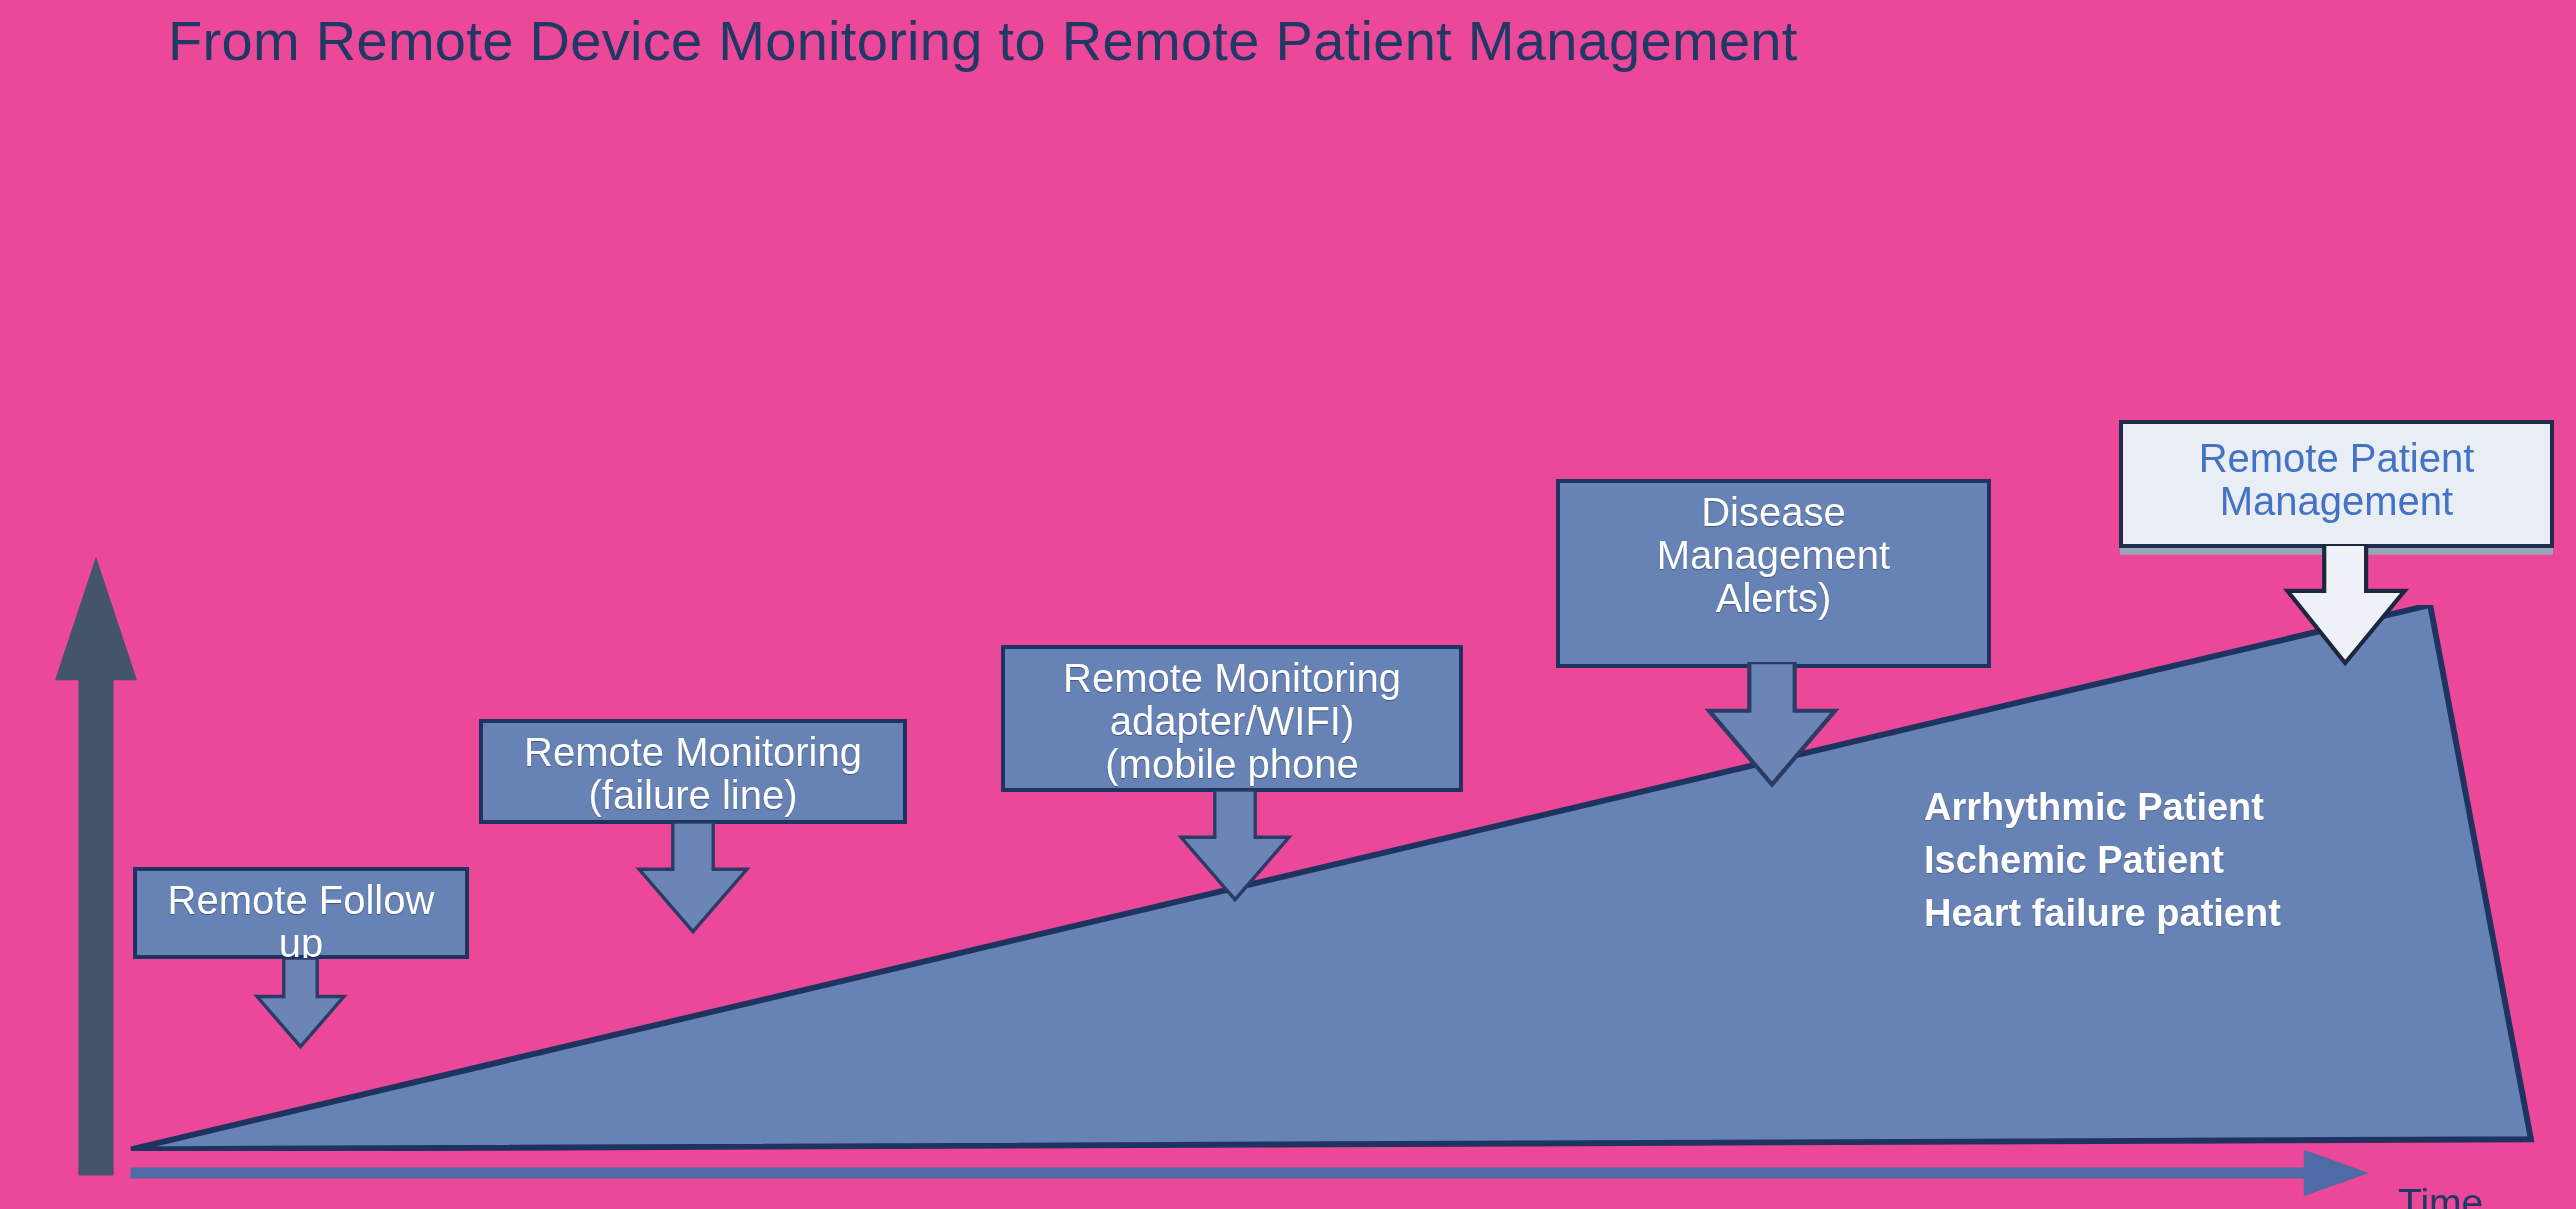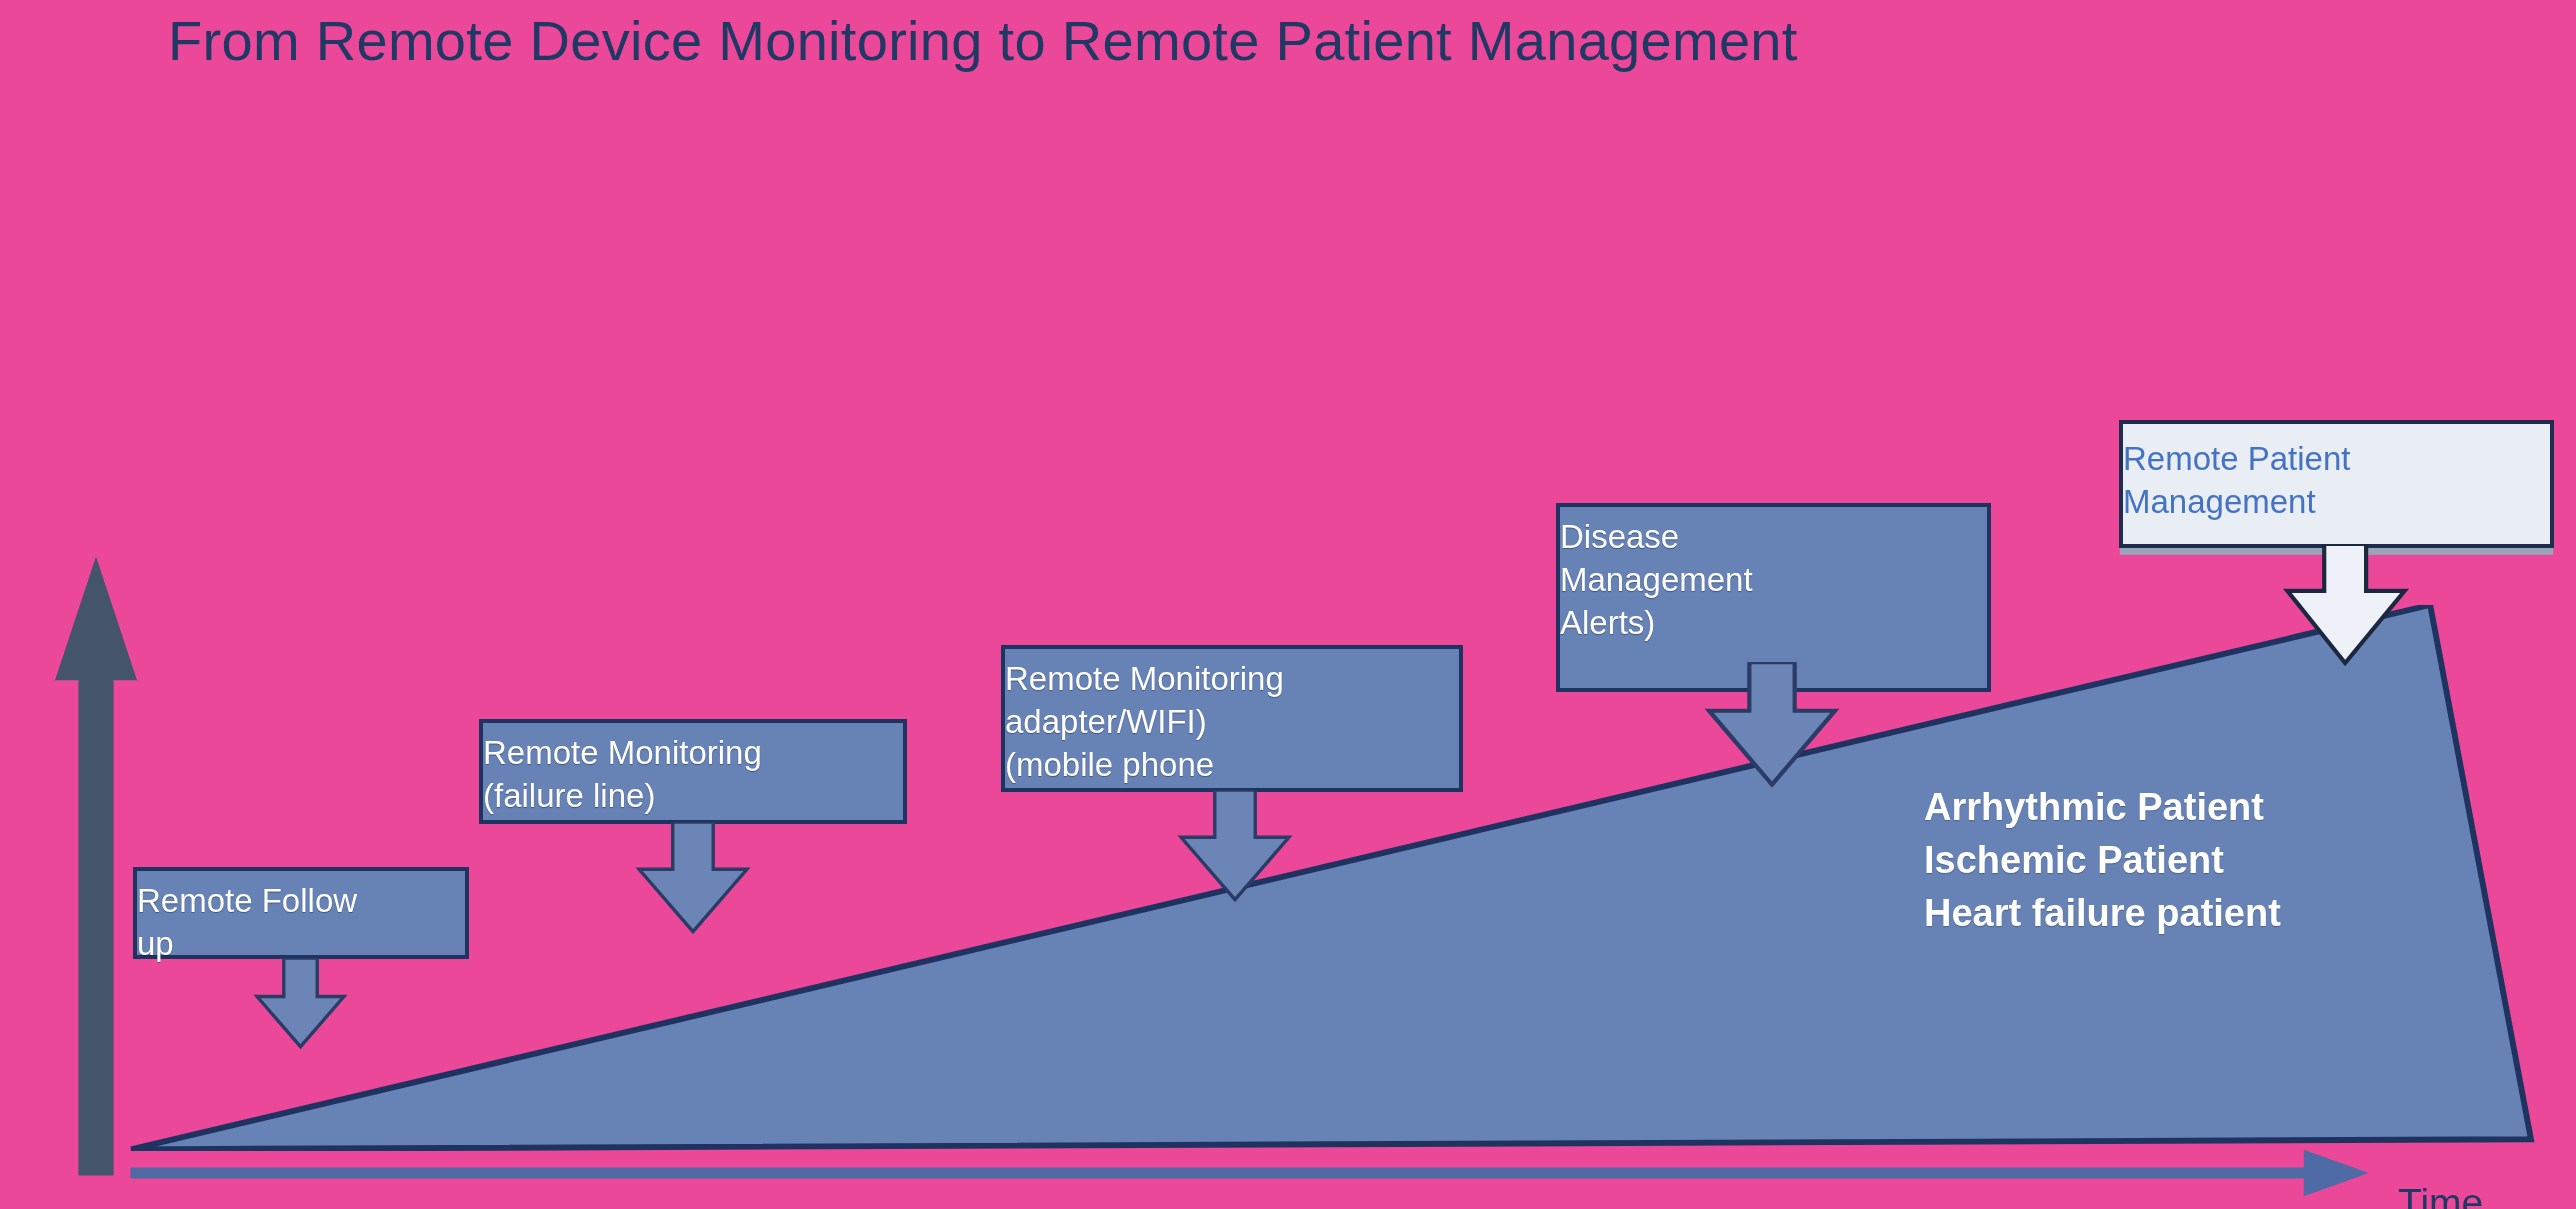--- a/index.html
+++ b/index.html
@@ -76,22 +76,23 @@
     text-shadow: 0 0.8px 0.8px rgba(25,40,80,0.35);
   }
 
   
   .stage-box {
     position: absolute;
     box-sizing: border-box;
     border: 4.2px solid #1f3360;
     background: #6782b4;
     color: #ffffff;
-    font-size: 33px;
+    font-size: 40px;
     line-height: 43px;
+    text-align: center;
     padding-top: 8.4px;
     text-shadow: 0 0.8px 0.8px rgba(20,35,75,0.45);
   }
   .stage-box.light {
     background: #e9edf4;
     color: #4472c4;
     border: 4.2px solid #1f2d4d;
     box-shadow: 0 7.6px 0 -0.8px #9aa4b8;
     text-shadow: none;
   }
@@ -144,21 +145,21 @@
 
   <div class="stage-box" style="left:1001px; top:645px; width:462px; height:147px;">
     <div>Remote Monitoring</div>
     <div>adapter/WIFI)</div>
     <div>(mobile phone</div>
   </div>
   <svg class="stage-arrow" style="left:1176px; top:790px; width:118px; height:113px;" viewBox="0 0 140 134">
     <polygon points="46,0 94,0 94,56 134,56 70,130 6,56 46,56" fill="#6a85b6" stroke="#2a3b66" stroke-width="4"></polygon>
   </svg>
 
-  <div class="stage-box" style="left:1556px; top:503px; width:435px; height:189px;">
+  <div class="stage-box" style="left:1556px; top:479px; width:435px; height:189px;">
     <div>Disease</div>
     <div>Management</div>
     <div>Alerts)</div>
   </div>
   <svg class="stage-arrow" style="left:1704px; top:662px; width:136px; height:126px;" viewBox="0 0 162 150">
     <polygon points="54,0 108,0 108,58 156,58 81,146 6,58 54,58" fill="#6a85b6" stroke="#2a3b66" stroke-width="5"></polygon>
   </svg>
 
   <div class="stage-box light" style="left:2119px; top:420px; width:435px; height:128px; padding-top:13.4px;">
     <div>Remote Patient</div>

